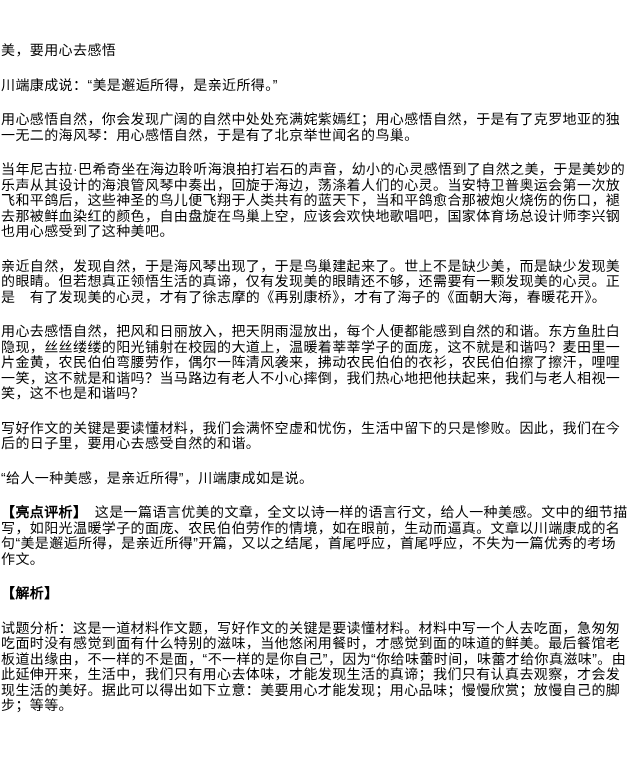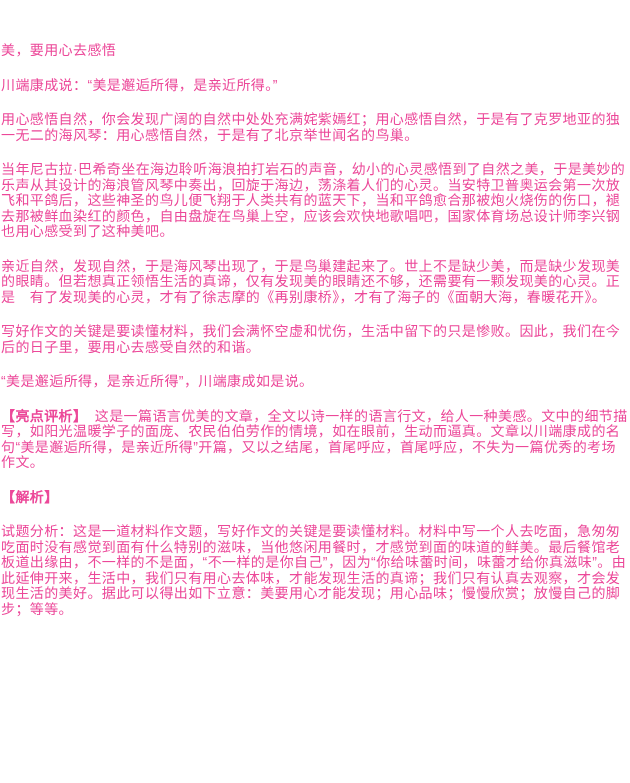--- a/index.html
+++ b/index.html
@@ -11,21 +11,21 @@
     width: 630px;
     height: 783px;
     overflow: hidden;
   }
   .page {
     box-sizing: border-box;
     width: 630px;
     height: 783px;
     padding: 43px 0 0 1px;
     font-family: "Liberation Sans", sans-serif;
-    color: #ec4899;
+    color: #000000;
     background: #ffffff;
   }
   .title, .para {
     margin: 0 0 19px 0;
     font-size: 14px;
     line-height: 15.5px;
     letter-spacing: 0.4px;
     font-weight: normal;
     word-break: break-all;
     overflow-wrap: break-word;
@@ -44,25 +44,26 @@
   <div class="title">美，要用心去感悟</div>
 
   <p class="para">川端康成说：“美是邂逅所得，是亲近所得。”</p>
 
   <p class="para">用心感悟自然，你会发现广阔的自然中处处充满姹紫嫣红；用心感悟自然，于是有了克罗地亚的独一无二的海风琴：用心感悟自然，于是有了北京举世闻名的鸟巢。</p>
 
   <p class="para">当年尼古拉·巴希奇坐在海边聆听海浪拍打岩石的声音，幼小的心灵感悟到了自然之美，于是美妙的乐声从其设计的海浪管风琴中奏出，回旋于海边，荡涤着人们的心灵。当安特卫普奥运会第一次放飞和平鸽后，这些神圣的鸟儿便飞翔于人类共有的蓝天下，当和平鸽愈合那被炮火烧伤的伤口，褪去那被鲜血染红的颜色，自由盘旋在鸟巢上空，应该会欢快地歌唱吧，国家体育场总设计师李兴钢也用心感受到了这种美吧。</p>
 
   <p class="para">亲近自然，发现自然，于是海风琴出现了，于是鸟巢建起来了。世上不是缺少美，而是缺少发现美的眼睛。但若想真正领悟生活的真谛，仅有发现美的眼睛还不够，还需要有一颗发现美的心灵。正是　有了发现美的心灵，才有了徐志摩的《再别康桥》，才有了海子的《面朝大海，春暖花开》。</p>
 
+  <p class="para">用心去感悟自然，把风和日丽放入，把天阴雨湿放出，每个人便都能感到自然的和谐。东方鱼肚白隐现，丝丝缕缕的阳光铺射在校园的大道上，温暖着莘莘学子的面庞，这不就是和谐吗？麦田里一片金黄，农民伯伯弯腰劳作，偶尔一阵清风袭来，拂动农民伯伯的衣衫，农民伯伯擦了擦汗，哩哩一笑，这不就是和谐吗？当马路边有老人不小心摔倒，我们热心地把他扶起来，我们与老人相视一笑，这不也是和谐吗？</p>
 
 
   <p class="para">写好作文的关键是要读懂材料，我们会满怀空虚和忧伤，生活中留下的只是惨败。因此，我们在今后的日子里，要用心去感受自然的和谐。</p>
 
-  <p class="para">“美是邂逅所得，是亲近所得”，川端康成如是说。</p>
+  <p class="para">“给人一种美感，是亲近所得”，川端康成如是说。</p>
 
   <p class="para"><span class="bold">【亮点评析】</span><span>　这是一篇语言优美的文章，全文以诗一样的语言行文，给人一种美感。文中的细节描写，如阳光温暖学子的面庞、农民伯伯劳作的情境，如在眼前，生动而逼真。文章以川端康成的名句“美是邂逅所得，是亲近所得”开篇，又以之结尾，首尾呼应，首尾呼应，不失为一篇优秀的考场作文。</span></p>
 
   <p class="para bold">【解析】</p>
 
   <p class="para">试题分析：这是一道材料作文题，写好作文的关键是要读懂材料。材料中写一个人去吃面，急匆匆吃面时没有感觉到面有什么特别的滋味，当他悠闲用餐时，才感觉到面的味道的鲜美。最后餐馆老板道出缘由，不一样的不是面，“不一样的是你自己”，因为“你给味蕾时间，味蕾才给你真滋味”。由此延伸开来，生活中，我们只有用心去体味，才能发现生活的真谛；我们只有认真去观察，才会发现生活的美好。据此可以得出如下立意：美要用心才能发现；用心品味；慢慢欣赏；放慢自己的脚步；等等。</p>
 
 </main>
 
 </body></html>

